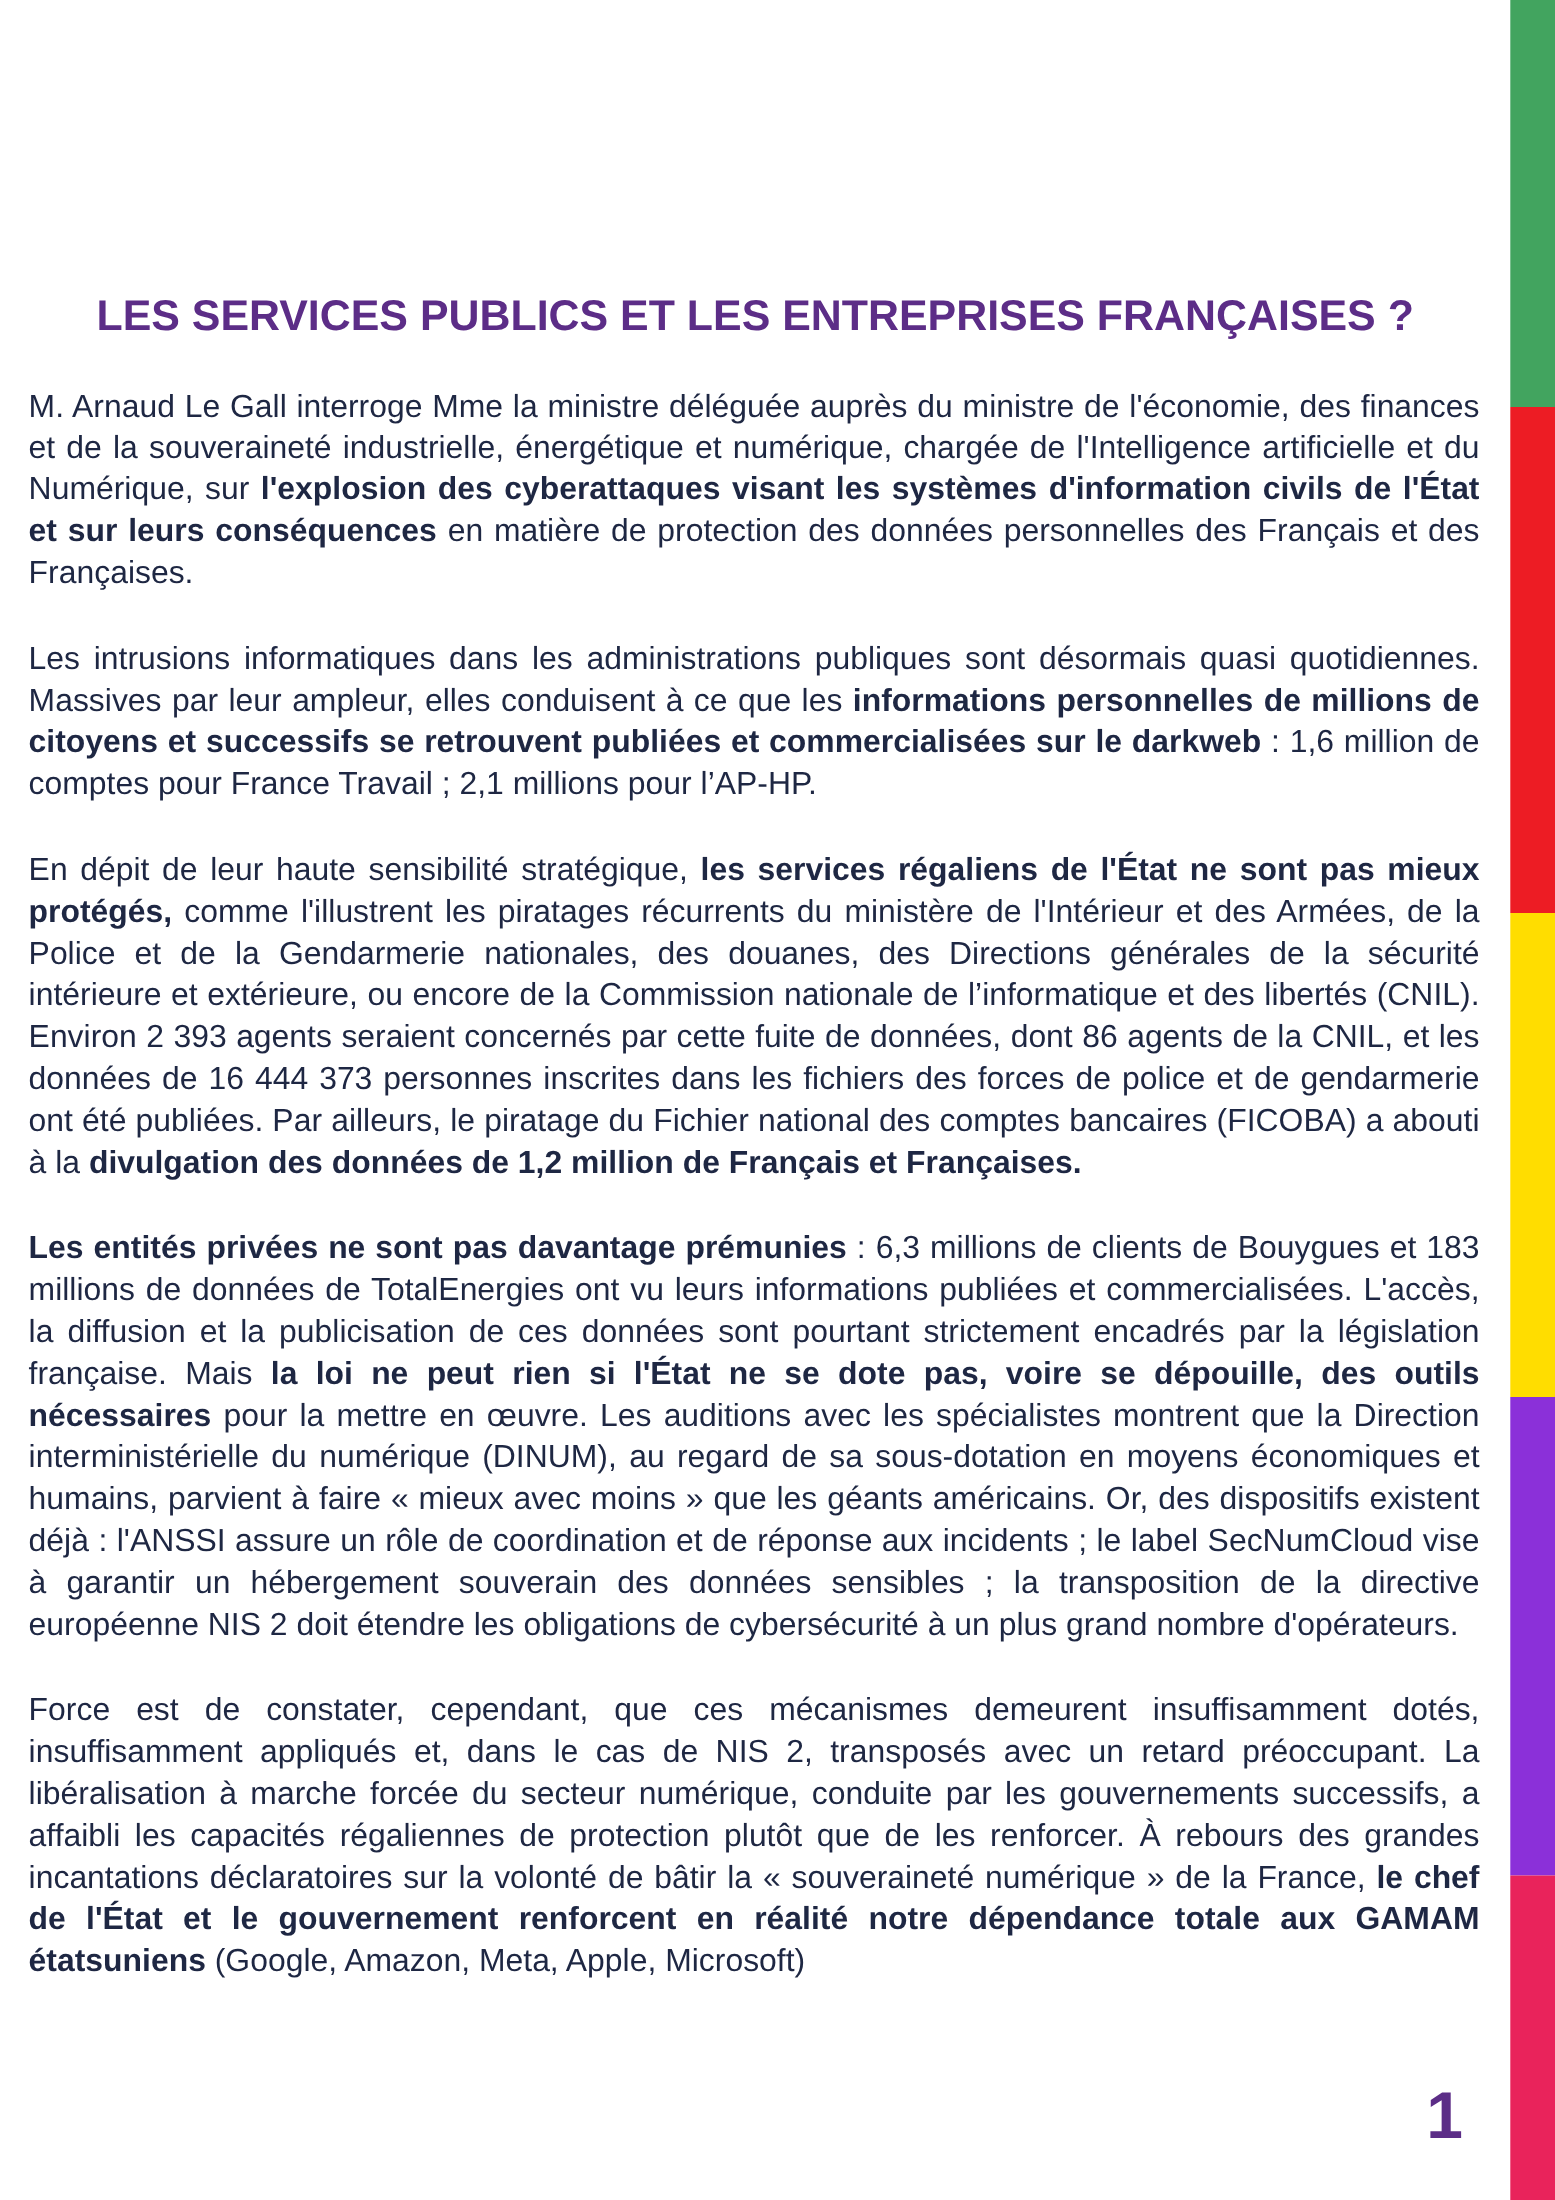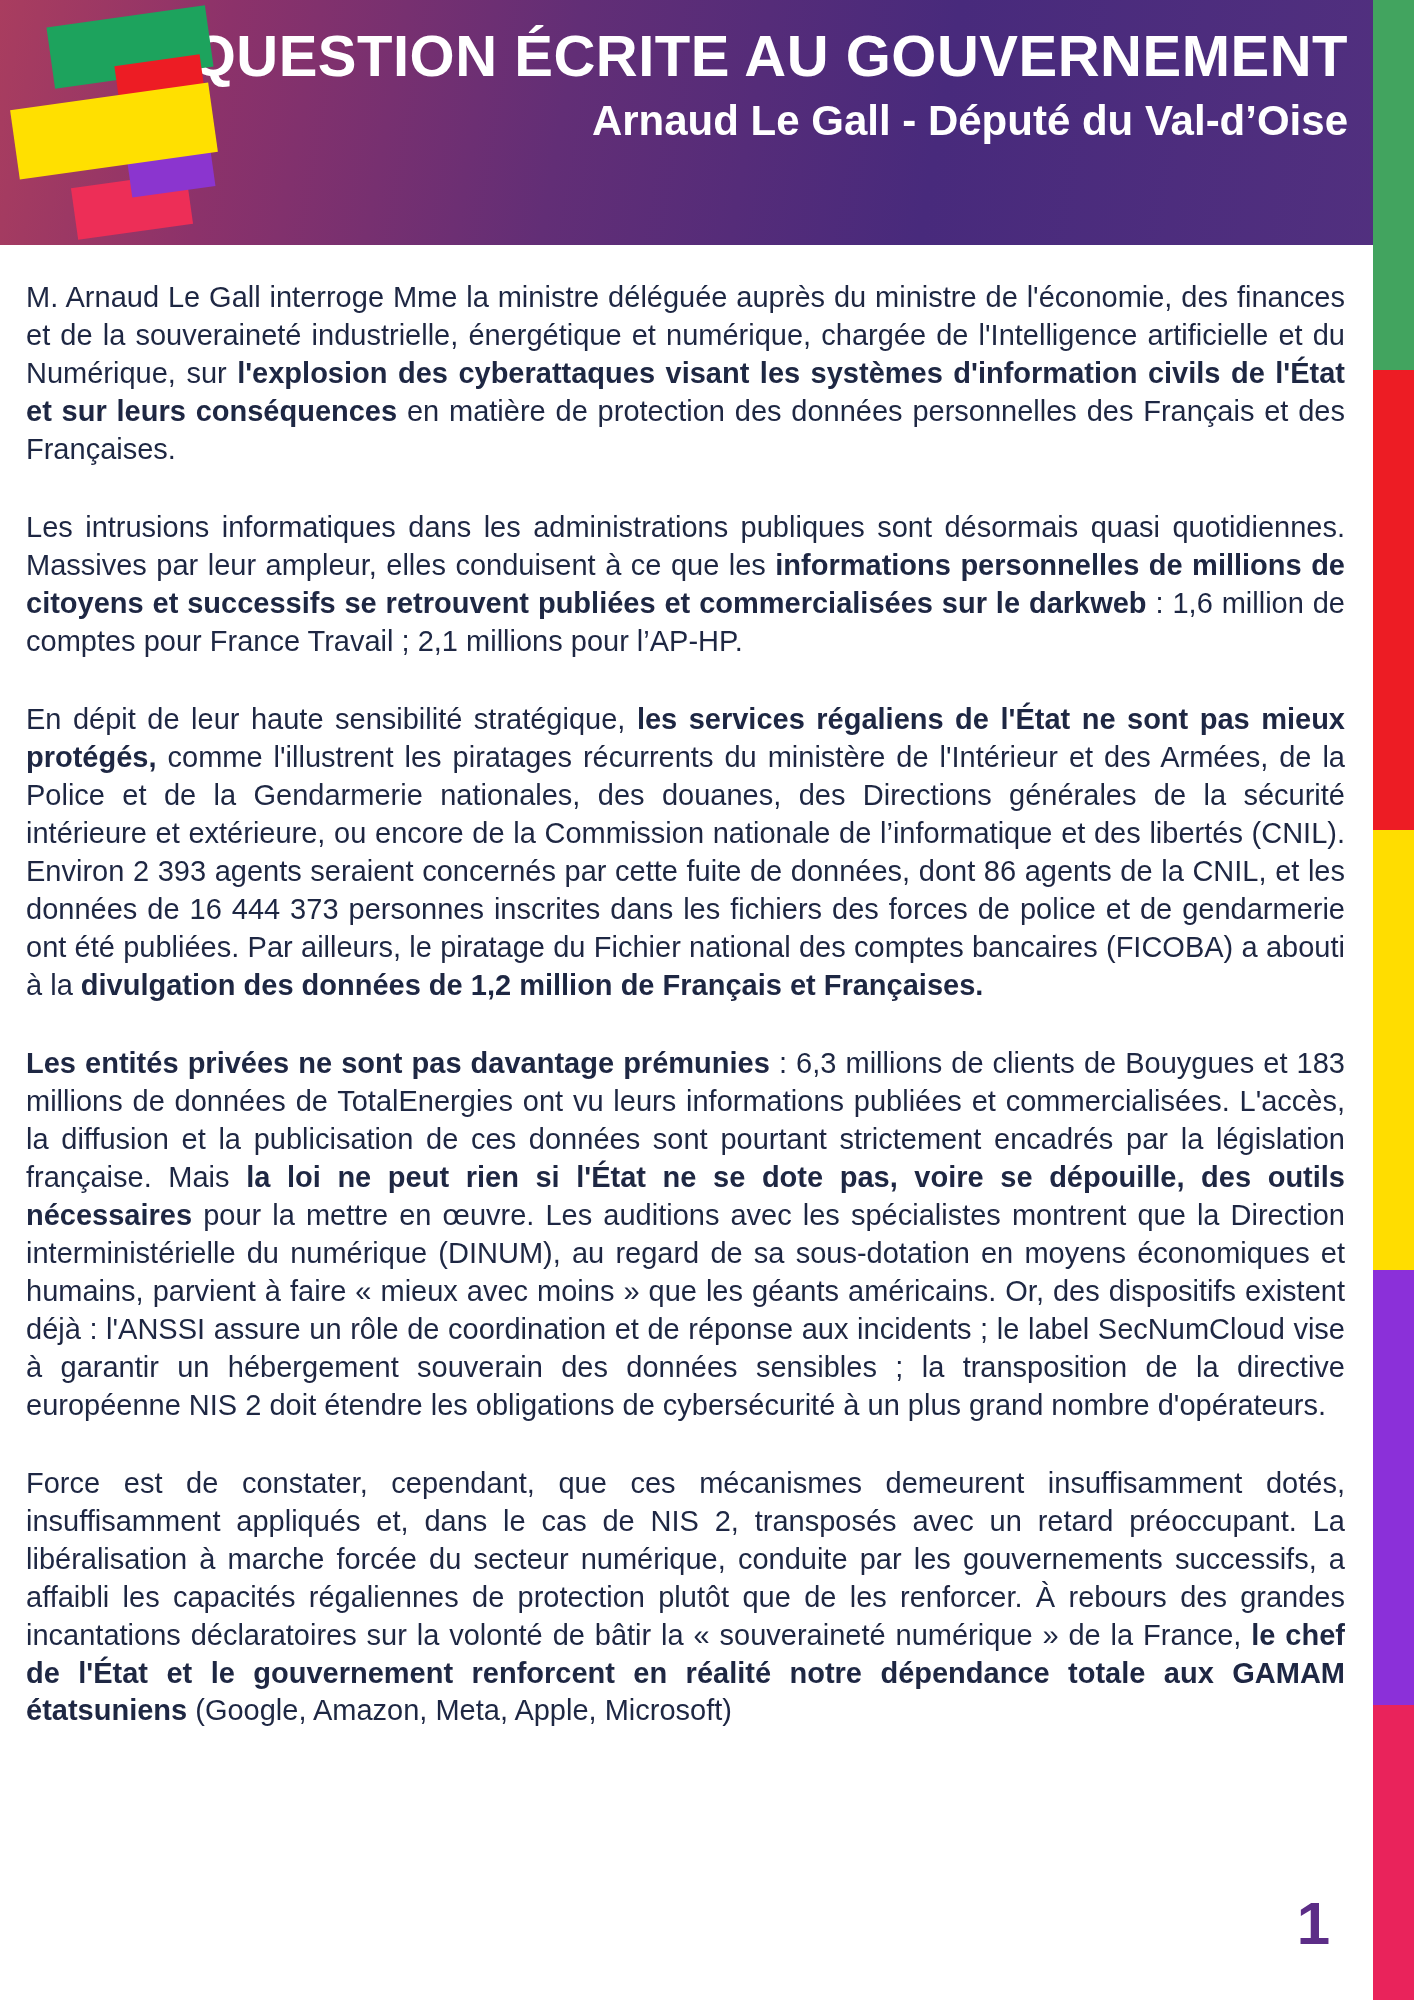--- a/index.html
+++ b/index.html
@@ -55,44 +55,32 @@
   .page-num {
     position:absolute; right:84px; bottom:42px;
     font-size:60px; font-weight:bold; color:#5c2d87; z-index:7;
   }
 </style>
 </head>
 <body>
 
 <div class="page">
 
-  <div class="header">
-    <div class="logo">
-      <div class="shape s-green" style="background-color: rgb(29, 163, 93);"></div>
-      <div class="shape s-red" style="background-color: rgb(237, 28, 36);"></div>
-      <div class="shape s-yellow" style="background-color: rgb(255, 224, 0);"></div>
-      <div class="shape s-purple" style="background-color: rgb(139, 53, 207);"></div>
-      <div class="shape s-pink" style="background-color: rgb(237, 46, 87);"></div>
-    </div>
-    <div class="titles">
-      <div class="main-title">QUESTION ÉCRITE AU GOUVERNEMENT</div>
-      <div class="sub-title">Arnaud Le Gall - Député du Val-d’Oise</div>
-    </div>
-  </div>
 
   <div class="stripe">
     <div class="seg1" style="background-color: rgb(66, 164, 95);"></div>
     <div class="seg2" style="background-color: rgb(237, 28, 36);"></div>
     <div class="seg3" style="background-color: rgb(255, 221, 0);"></div>
     <div class="seg4" style="background-color: rgb(139, 48, 217);"></div>
     <div class="seg5" style="background-color: rgb(233, 35, 91);"></div>
   </div>
 
   <div class="content">
     <div class="question-heading">
+      <div>LES SERVICES PUBLICS ET LES ENTREPRISES FRANÇAISES ?</div>
     </div>
 
     <div class="body">
       <p><span>M. Arnaud Le Gall interroge Mme la ministre déléguée auprès du ministre de l'économie, des finances et de la souveraineté industrielle, énergétique et numérique, chargée de l'Intelligence artificielle et du Numérique, sur </span><b>l'explosion des cyberattaques visant les systèmes d'information civils de l'État et sur leurs conséquences</b><span> en matière de protection des données personnelles des Français et des Françaises.</span></p>
       <p><span>Les intrusions informatiques dans les administrations publiques sont désormais quasi quotidiennes. Massives par leur ampleur, elles conduisent à ce que les </span><b>informations personnelles de millions de citoyens et successifs se retrouvent publiées et commercialisées sur le darkweb</b><span> : 1,6 million de comptes pour France Travail ; 2,1 millions pour l’AP-HP.</span></p>
       <p><span>En dépit de leur haute sensibilité stratégique, </span><b>les services régaliens de l'État ne sont pas mieux protégés,</b><span> comme l'illustrent les piratages récurrents du ministère de l'Intérieur et des Armées, de la Police et de la Gendarmerie nationales, des douanes, des Directions générales de la sécurité intérieure et extérieure, ou encore de la Commission nationale de l’informatique et des libertés (CNIL). Environ 2 393 agents seraient concernés par cette fuite de données, dont 86 agents de la CNIL, et les données de 16 444 373 personnes inscrites dans les fichiers des forces de police et de gendarmerie ont été publiées. Par ailleurs, le piratage du Fichier national des comptes bancaires (FICOBA) a abouti à la </span><b>divulgation des données de 1,2 million de Français et Françaises.</b></p>
       <p><b>Les entités privées ne sont pas davantage prémunies</b><span> : 6,3 millions de clients de Bouygues et 183 millions de données de TotalEnergies ont vu leurs informations publiées et commercialisées. L'accès, la diffusion et la publicisation de ces données sont pourtant strictement encadrés par la législation française. Mais </span><b>la loi ne peut rien si l'État ne se dote pas, voire se dépouille, des outils nécessaires</b><span> pour la mettre en œuvre. Les auditions avec les spécialistes montrent que la Direction interministérielle du numérique (DINUM), au regard de sa sous-dotation en moyens économiques et humains, parvient à faire « mieux avec moins » que les géants américains. Or, des dispositifs existent déjà : l'ANSSI assure un rôle de coordination et de réponse aux incidents ; le label SecNumCloud vise à garantir un hébergement souverain des données sensibles ; la transposition de la directive européenne NIS 2 doit étendre les obligations de cybersécurité à un plus grand nombre d'opérateurs.</span></p>
       <p><span>Force est de constater, cependant, que ces mécanismes demeurent insuffisamment dotés, insuffisamment appliqués et, dans le cas de NIS 2, transposés avec un retard préoccupant. La libéralisation à marche forcée du secteur numérique, conduite par les gouvernements successifs, a affaibli les capacités régaliennes de protection plutôt que de les renforcer. À rebours des grandes incantations déclaratoires sur la volonté de bâtir la « souveraineté numérique » de la France, </span><b>le chef de l'État et le gouvernement renforcent en réalité notre dépendance totale aux GAMAM étatsuniens</b><span> (Google, Amazon, Meta, Apple, Microsoft)</span></p>
     </div>
   </div>

